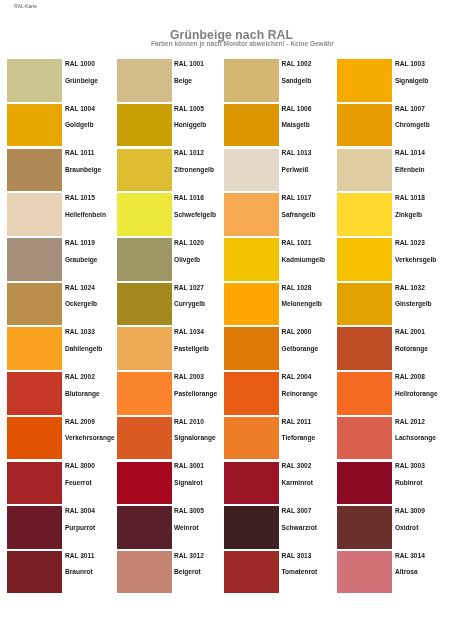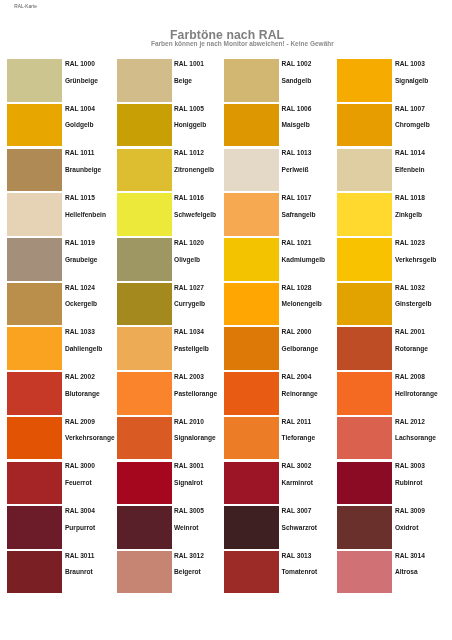--- a/index.html
+++ b/index.html
@@ -13,21 +13,21 @@
   .cell{position:absolute;width:110px;height:42.5px;}
   .sw{position:absolute;left:0;top:0;width:55px;height:42.5px;}
   .code{position:absolute;left:57.5px;top:0.9px;font-size:6.6px;font-weight:bold;color:#1a1a1a;white-space:nowrap;}
   .nm{position:absolute;left:57.5px;top:17.6px;font-size:6.6px;font-weight:bold;color:#1a1a1a;white-space:nowrap;}
 </style>
 </head>
 <body>
 
 <div id="corner-label">RAL-Karte</div>
 <div id="header">
-  <div id="title">Farbtöne nach RAL</div>
+  <div id="title">Grünbeige nach RAL</div>
   <div id="subtitle">Farben können je nach Monitor abweichen! - Keine Gewähr</div>
 </div>
 <div id="grid">
   <div class="cell" style="left:7.4px;top:59.2px">
     <div class="sw" style="background-color: rgb(204, 197, 143);"></div>
     <div class="code">RAL 1000</div>
     <div class="nm">Grünbeige</div>
   </div>
   <div class="cell" style="left:116.5px;top:59.2px">
     <div class="sw" style="background-color: rgb(209, 188, 138);"></div>

